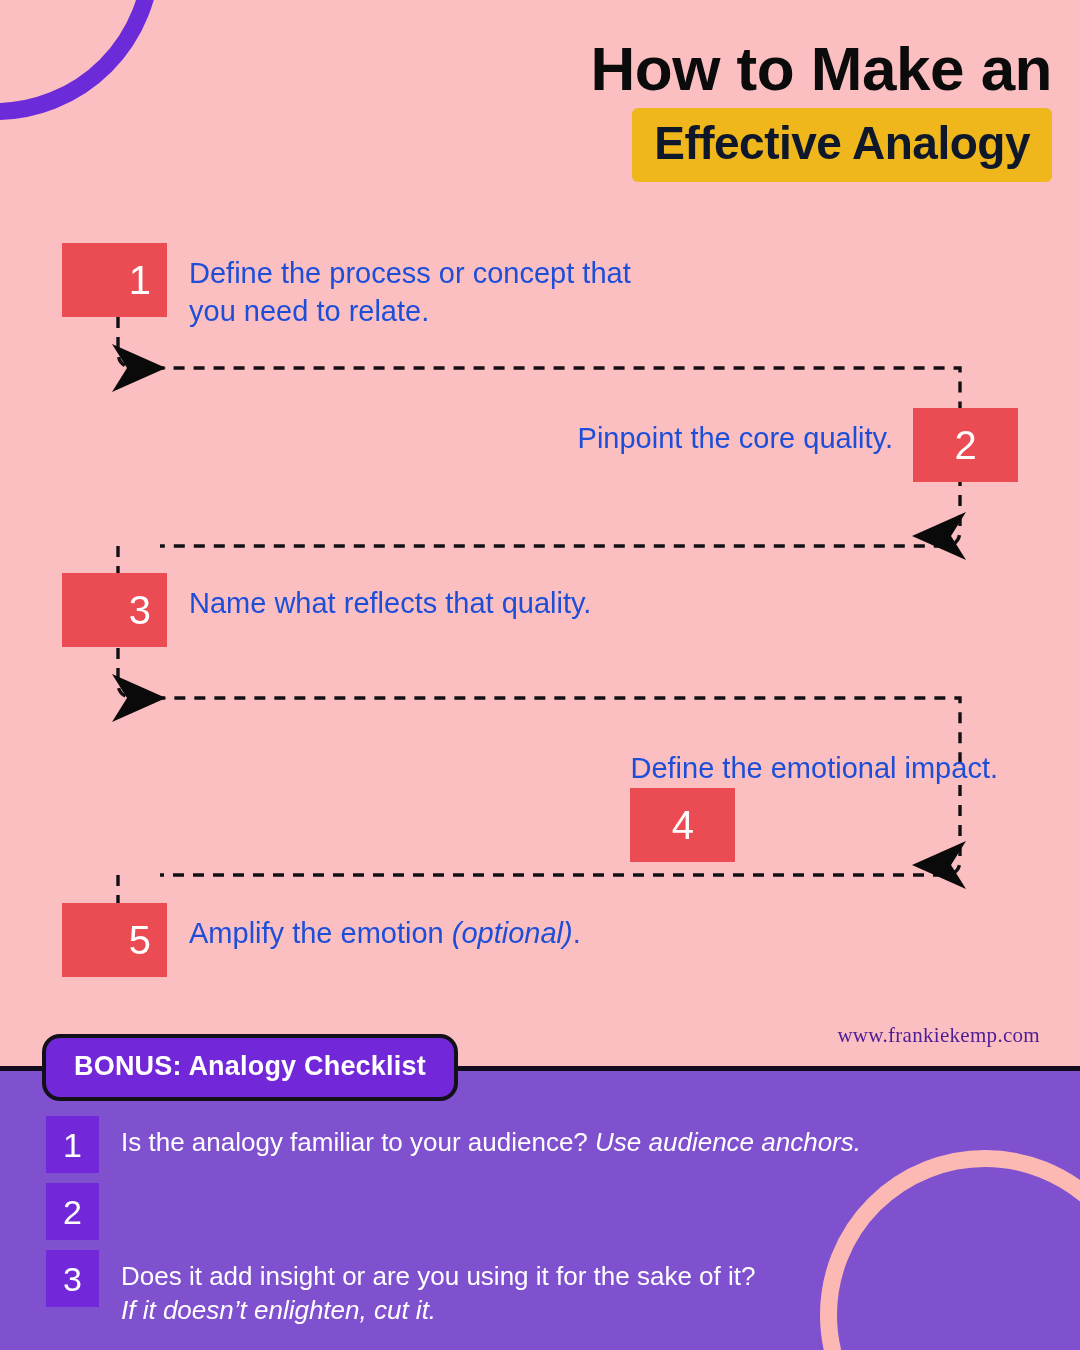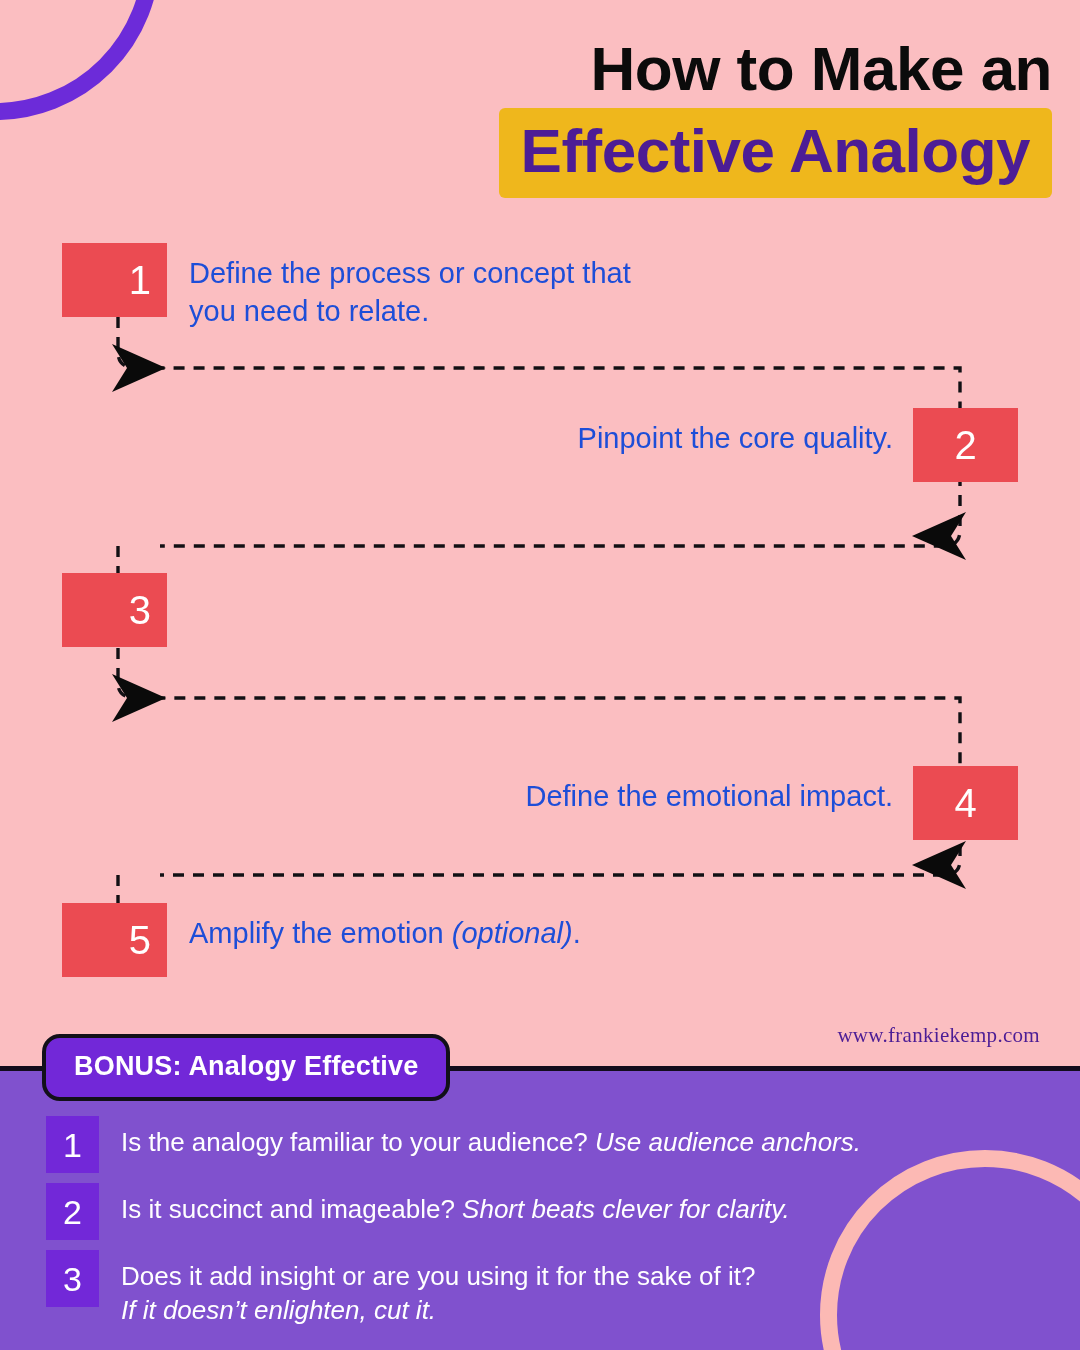--- a/index.html
+++ b/index.html
@@ -60,22 +60,22 @@
     letter-spacing: -0.5px;
     line-height: 1.06;
     white-space: nowrap;
   }
   .title-line2-wrap {
     margin-top: 6px;
   }
   .title-line2 {
     display: inline-block;
     background: #EFB71C;
-    color: #4c1d95;
-    font-size: 62px;
+    color: #0f172a;
+    font-size: 46px;
     font-weight: 700;
     letter-spacing: -0.5px;
     line-height: 1.0;
     padding: 12px 22px 16px 22px;
     border-radius: 6px;
     white-space: nowrap;
   }
 
   
   .steps {
@@ -123,21 +123,21 @@
     padding-top: 12px;
   }
   .step.left .step-text  { margin-left: 22px; text-align: left; }
   .step.right .step-text { margin-right: 20px; }
   .step-text em { font-style: italic; }
 
   
   #step1 { top: 0px; }
   #step2 { top: 165px; }
   #step3 { top: 330px; }
-  #step4 { top: 523px; }
+  #step4 { top: 495px; flex-direction: column; }
   #step5 { top: 660px; }
 
   
   .connectors {
     position: absolute;
     top: 0; left: 0;
     width: 1080px;
     height: 1350px;
     z-index: 3;
     pointer-events: none;
@@ -270,20 +270,21 @@
       <div class="step-text">Pinpoint the core quality.</div>
       <div class="num-box right-variant">
         <span>2</span>
       </div>
     </div>
 
     <div class="step left" id="step3">
       <div class="num-box">
         <span>3</span>
       </div>
+      <div class="step-text">Name what reflects that quality.</div>
     </div>
 
     <div class="step right" id="step4">
       <div class="step-text">Define the emotional impact.</div>
       <div class="num-box right-variant">
         <span>4</span>
       </div>
     </div>
 
     <div class="step left" id="step5">
@@ -295,37 +296,36 @@
 
   </div>
 
   <div class="site-url">www.frankiekemp.com</div>
 
   <div class="bottom-panel">
     <div class="deco-arc-bottom"></div>
   </div>
 
   <div class="bonus-badge">
-    <span>BONUS: Analogy Effective</span>
+    <span>BONUS: Analogy Checklist</span>
   </div>
 
   <div class="checklist">
 
     <div class="check-row">
       <div class="check-num">
         <span>1</span>
       </div>
       <div class="check-text">Is the analogy familiar to your audience? <em>Use audience anchors.</em></div>
     </div>
 
     <div class="check-row">
       <div class="check-num">
         <span>2</span>
       </div>
-      <div class="check-text">Is it succinct and imageable? <em>Short beats clever for clarity.</em></div>
     </div>
 
     <div class="check-row">
       <div class="check-num">
         <span>3</span>
       </div>
       <div class="check-text">Does it add insight or are you using it for the sake of it?<br><em>If it doesn’t enlighten, cut it.</em></div>
     </div>
 
   </div>

